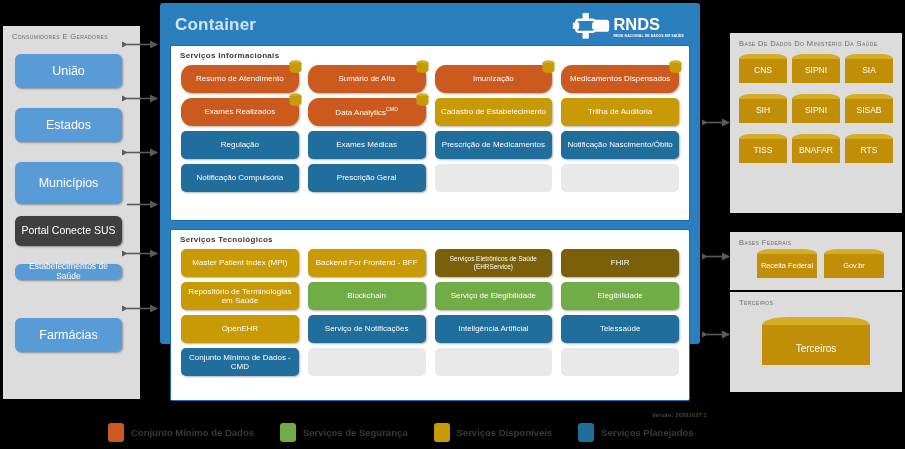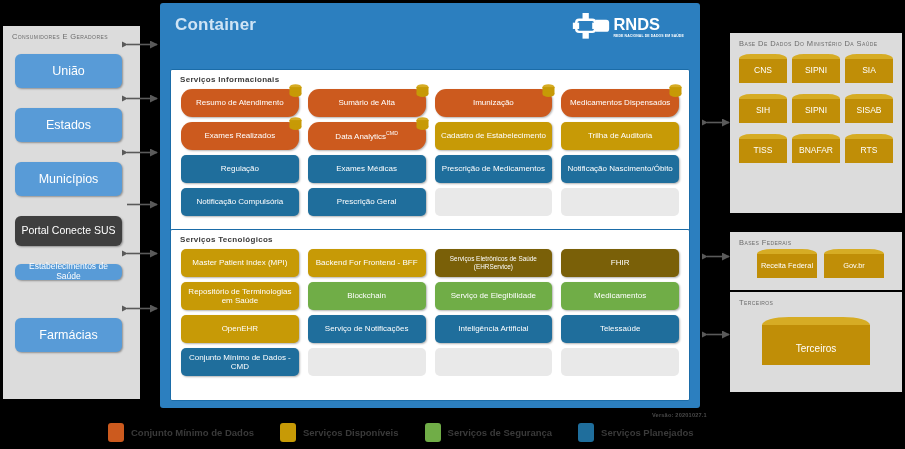--- a/index.html
+++ b/index.html
@@ -15,21 +15,21 @@
   
   #left-panel{left:3px;top:26px;width:137px;height:373px;}
   .actor{position:absolute;left:12px;width:107px;border-radius:6px;
          display:flex;align-items:center;justify-content:center;text-align:center;
          color:#fff;box-sizing:border-box;padding:2px 4px;line-height:1.12;
          box-shadow:1px 1px 2px rgba(0,0,0,.35);}
   .actor.blue{background:#589BD7;}
   .actor.dark{background:#3f3f3f;}
 
   
-  #container{position:absolute;left:160px;top:3px;width:540px;height:405px;
+  #container{position:absolute;left:160px;top:3px;width:540px;height:341px;
              background:#2C7FBF;border-radius:3px;box-sizing:border-box;}
   #container-title{position:absolute;left:15px;top:12px;color:#cfe4f5;
                    font-size:17px;font-weight:bold;letter-spacing:.2px;}
   
   #rnds-logo{position:absolute;right:14px;top:10px;height:30px;width:115px;}
   .section{position:absolute;left:10px;width:520px;background:#fff;
            border:1px solid #1b6ca8;box-sizing:border-box;border-radius:2px;}
   .section-title{font-size:8px;color:#3a3a3a;letter-spacing:.3px;
                  padding:5px 0 0 9px;font-weight:bold;white-space:nowrap;}
   .grid{display:grid;grid-template-columns:repeat(4,1fr);gap:5px 9px;
@@ -94,21 +94,21 @@
 
 <div class="panel" id="left-panel">
   <div class="panel-title">Consumidores e Geradores</div>
   <div id="actor-list">
       <div class="actor blue" style="top: 28px; height: 34px; font-size: 12.5px;">
         <span>União</span>
       </div>
       <div class="actor blue" style="top: 82px; height: 34px; font-size: 12.5px;">
         <span>Estados</span>
       </div>
-      <div class="actor blue" style="top: 136px; height: 34px; font-size: 12.5px;">
+      <div class="actor blue" style="top: 136px; height: 42px; font-size: 12.5px;">
         <span>Municípios</span>
       </div>
       <div class="actor dark" style="top: 190px; height: 30px; font-size: 10.5px;">
         <span>Portal Conecte SUS</span>
       </div>
       <div class="actor blue" style="top: 238px; height: 16px; font-size: 8.5px;">
         <span>Estabelecimentos de Saúde</span>
       </div>
       <div class="actor blue" style="top: 292px; height: 34px; font-size: 12.5px;">
         <span>Farmácias</span>
@@ -125,21 +125,21 @@
       <rect x="0" y="20" width="13" height="13"></rect>
       <rect x="40" y="20" width="13" height="13"></rect>
       <rect x="20" y="40" width="13" height="13"></rect>
       <path d="M13,14 h27 a6,6 0 0 1 6,6 v13 a6,6 0 0 1 -6,6 h-27 a6,6 0 0 1 -6,-6 v-13 a6,6 0 0 1 6,-6 z" fill="none" stroke="#ffffff" stroke-width="5"></path>
       <path d="M47,14 h22 a6,6 0 0 1 6,6 v13 a6,6 0 0 1 -6,6 h-22 z" fill="#ffffff"></path>
     </g>
     <text x="84" y="36" font-family="Liberation Sans, sans-serif" font-size="34" font-weight="bold" fill="#ffffff">RNDS</text>
     <text x="84" y="50" font-family="Liberation Sans, sans-serif" font-size="7.2" font-weight="bold" fill="#ffffff" letter-spacing="0.2">REDE NACIONAL DE DADOS EM SAÚDE</text>
   </svg>
 
-  <div class="section" id="section-informacionais" style="top:42px;height:176px;margin-top:24px;">
+  <div class="section" id="section-informacionais" style="top:42px;height:176px;">
     <div class="section-title">Serviços Informacionais</div>
     <div class="grid" id="grid-informacionais">
         <div class="card orange">
           <span>Resumo de Atendimento</span>
           <svg class="badge" viewBox="0 0 20 20">
             <ellipse cx="10" cy="5.5" rx="8" ry="4" fill="#D6AC24"></ellipse>
             <rect x="2" y="5.5" width="16" height="9" fill="#C79A06"></rect>
             <ellipse cx="10" cy="14.5" rx="8" ry="4" fill="#C79A06"></ellipse>
           </svg>
         </div>
@@ -230,21 +230,21 @@
         <div class="card gold">
           <span>Repositório de Terminologias em Saúde</span>
         </div>
         <div class="card green">
           <span>Blockchain</span>
         </div>
         <div class="card green">
           <span>Serviço de Elegibilidade</span>
         </div>
         <div class="card green">
-          <span>Medicamentos</span>
+          <span>Elegibilidade</span>
         </div>
         <div class="card gold">
           <span>OpenEHR</span>
         </div>
         <div class="card blue">
           <span>Serviço de Notificações</span>
         </div>
         <div class="card blue">
           <span>Inteligência Artificial</span>
         </div>
@@ -458,25 +458,25 @@
   </div>
 
 <div id="legend">
   <div id="version">Versão: 20201027.1</div>
   <div id="legend-items">
       <div class="leg">
         <div class="sw" style="background: rgb(204, 90, 30);"></div>
         <div class="tx">Conjunto Mínimo de Dados</div>
       </div>
       <div class="leg">
+        <div class="sw" style="background: rgb(112, 173, 71);"></div>
+        <div class="tx">Serviços de Segurança</div>
+      </div>
+      <div class="leg">
         <div class="sw" style="background: rgb(199, 154, 6);"></div>
         <div class="tx">Serviços Disponíveis</div>
-      </div>
-      <div class="leg">
-        <div class="sw" style="background: rgb(112, 173, 71);"></div>
-        <div class="tx">Serviços de Segurança</div>
       </div>
       <div class="leg">
         <div class="sw" style="background: rgb(31, 110, 156);"></div>
         <div class="tx">Serviços Planejados</div>
       </div>
     </div>
 </div>
 
 </body></html>

